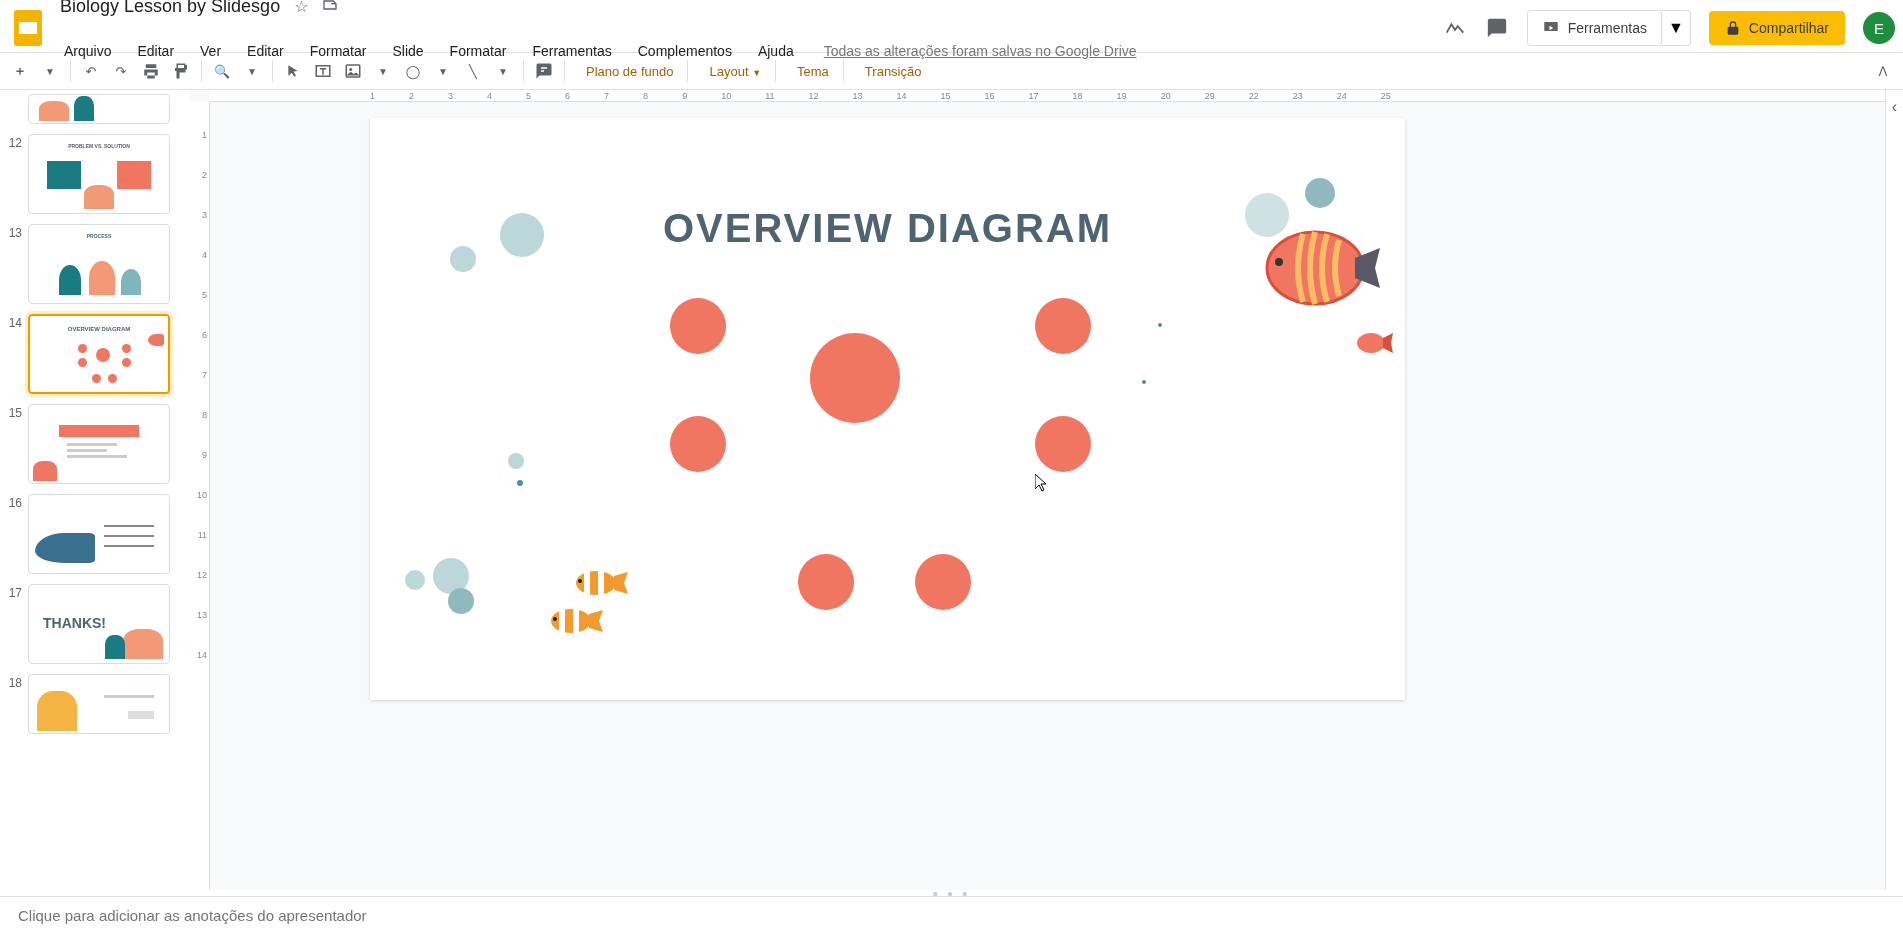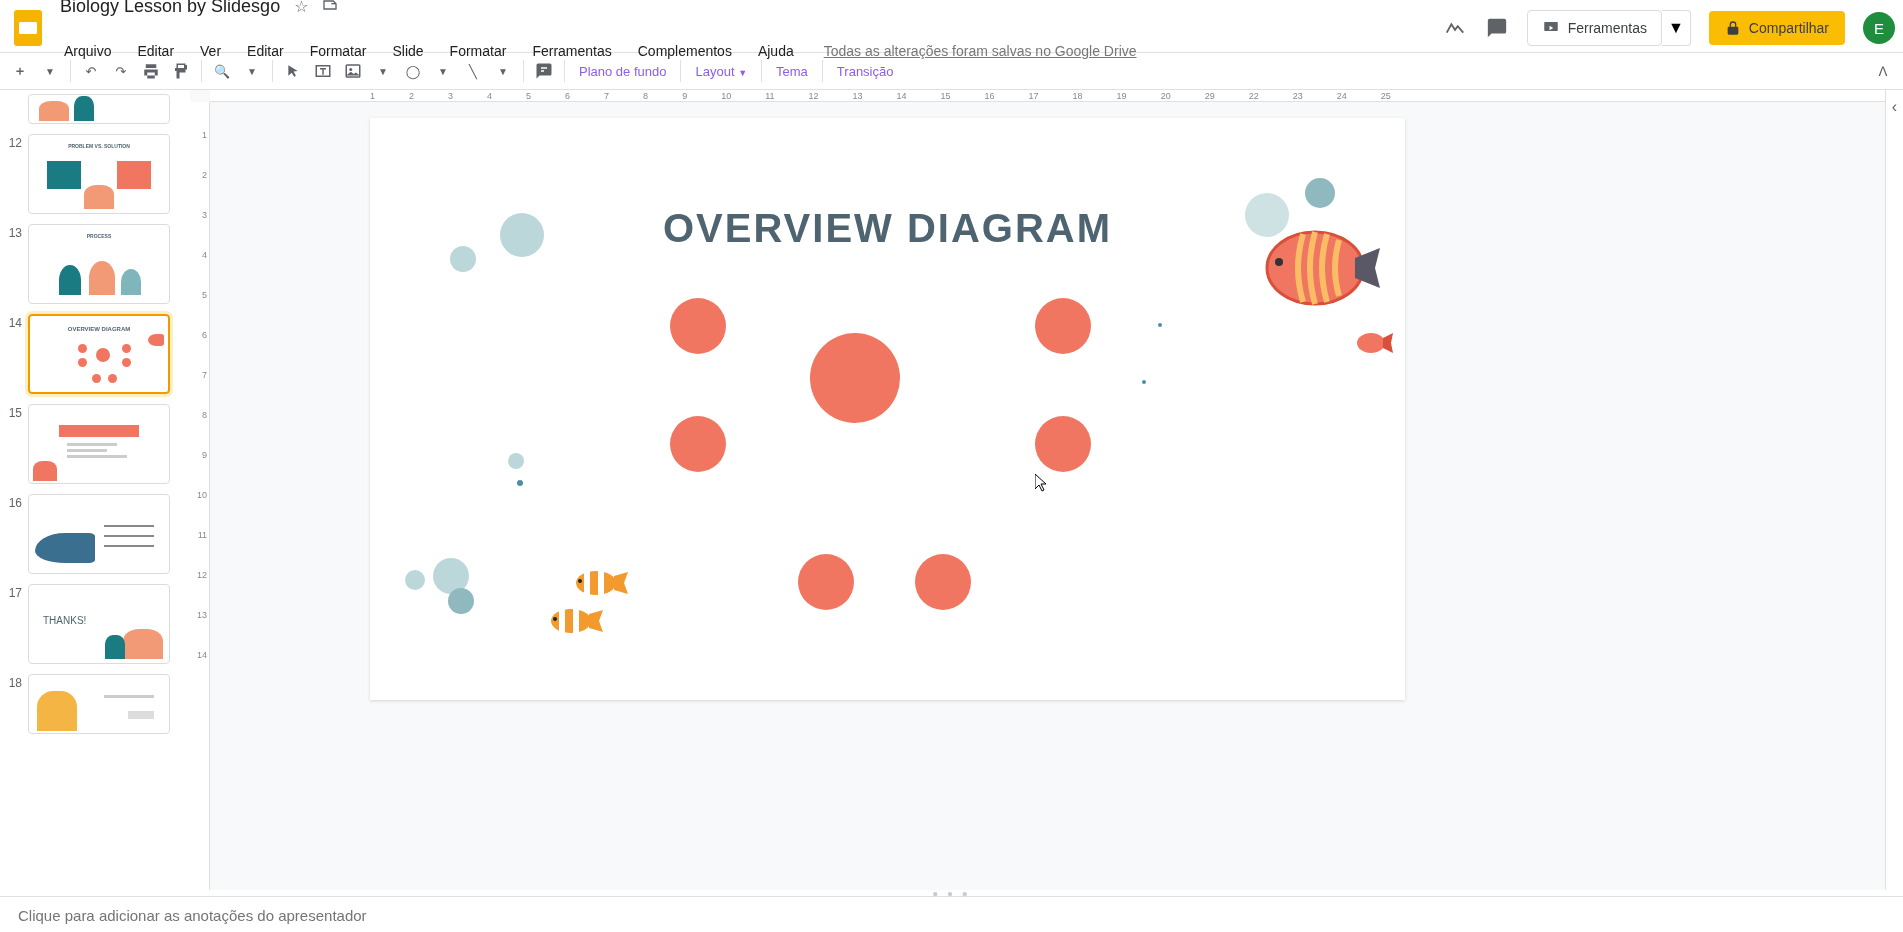--- a/index.html
+++ b/index.html
@@ -19,21 +19,21 @@
 .icon-btn { width:24px;height:24px; display:flex;align-items:center;justify-content:center; color:#5f6368; cursor:pointer;}
 .present-btn { display:flex;align-items:center;gap:8px;border:1px solid #dadce0;border-radius:4px;padding:8px 14px;font-size:14px;font-weight:500;color:#3c4043;cursor:pointer;background:#fff;}
 .present-drop { border:1px solid #dadce0;border-left:none;border-radius:0 4px 4px 0;padding:8px 6px;cursor:pointer;background:#fff;}
 .share-btn { background:#fbbc04;border-radius:4px;padding:9px 16px;font-size:14px;font-weight:500;color:#3c4043;display:flex;align-items:center;gap:8px;cursor:pointer;}
 .avatar { width:32px;height:32px;border-radius:50%;background:#1e8e3e;color:#fff;display:flex;align-items:center;justify-content:center;font-size:15px;font-weight:500;}
 
 
 .toolbar { height:38px;border-top:1px solid #e0e0e0;border-bottom:1px solid #e0e0e0;display:flex;align-items:center;padding:0 6px;gap:2px;}
 .tb-btn { min-width:28px;height:28px;display:flex;align-items:center;justify-content:center;color:#5f6368;cursor:pointer;border-radius:2px;padding:0 4px;font-size:13px;}
 .tb-sep { width:1px;height:22px;background:#e0e0e0;margin:0 4px;}
-.tb-text { font-size:13px;color:#8b5cf6; padding:0 8px; cursor:pointer;}
+.tb-text { font-size:13px;color:#a16207; padding:0 8px; cursor:pointer;margin-left:7px;}
 .tb-right-collapse{margin-left:auto;}
 
 
 .workarea { display:flex; height:calc(100% - 52px - 38px - 42px); }
 .filmstrip { width:190px; background:#fff; overflow-y:auto; padding:4px 8px; position:relative;}
 .filmstrip::-webkit-scrollbar{width:12px;}
 .thumb-row { display:flex; gap:6px; margin-bottom:10px; }
 .thumb-num { width:14px; font-size:12px; color:#5f6368; text-align:right; padding-top:2px;}
 .thumb { width:142px; height:80px; border:1px solid #dadce0; border-radius:4px; background:#fff; position:relative; overflow:hidden; cursor:pointer;}
 .thumb.selected { border:2px solid #f29900; outline:3px solid #feefc3;}
@@ -264,21 +264,21 @@
           <div style="position:absolute;right:15px;top:30px;width:50px;height:2px;background:#888"></div>
           <div style="position:absolute;right:15px;top:40px;width:50px;height:2px;background:#888"></div>
           <div style="position:absolute;right:15px;top:50px;width:50px;height:2px;background:#888"></div>
         </div>
       </div>
     </div>
     <div class="thumb-row">
         <div class="thumb-num">17</div>
       <div class="thumb">
         <div class="thumb-body">
-          <div style="position:absolute;top:30px;left:14px;font-size:10px;color:#4e6470;font-weight:400">THANKS!</div>
+          <div style="position:absolute;top:30px;left:14px;font-size:14px;color:#4e6470;font-weight:700">THANKS!</div>
           <div class="blob" style="right:6px;bottom:4px;width:40px;height:30px;background:#f29a76;border-radius:40% 40% 0 0;"></div>
           <div class="blob" style="right:44px;bottom:4px;width:20px;height:24px;background:#1a7b82;border-radius:40% 40% 0 0;"></div>
         </div>
       </div>
     </div>
     <div class="thumb-row">
         <div class="thumb-num">18</div>
       <div class="thumb" style="height:60px">
         <div class="thumb-body">
           <div class="blob" style="left:8px;bottom:2px;width:40px;height:40px;background:#f5b544;border-radius:40% 40% 0 0;"></div>

